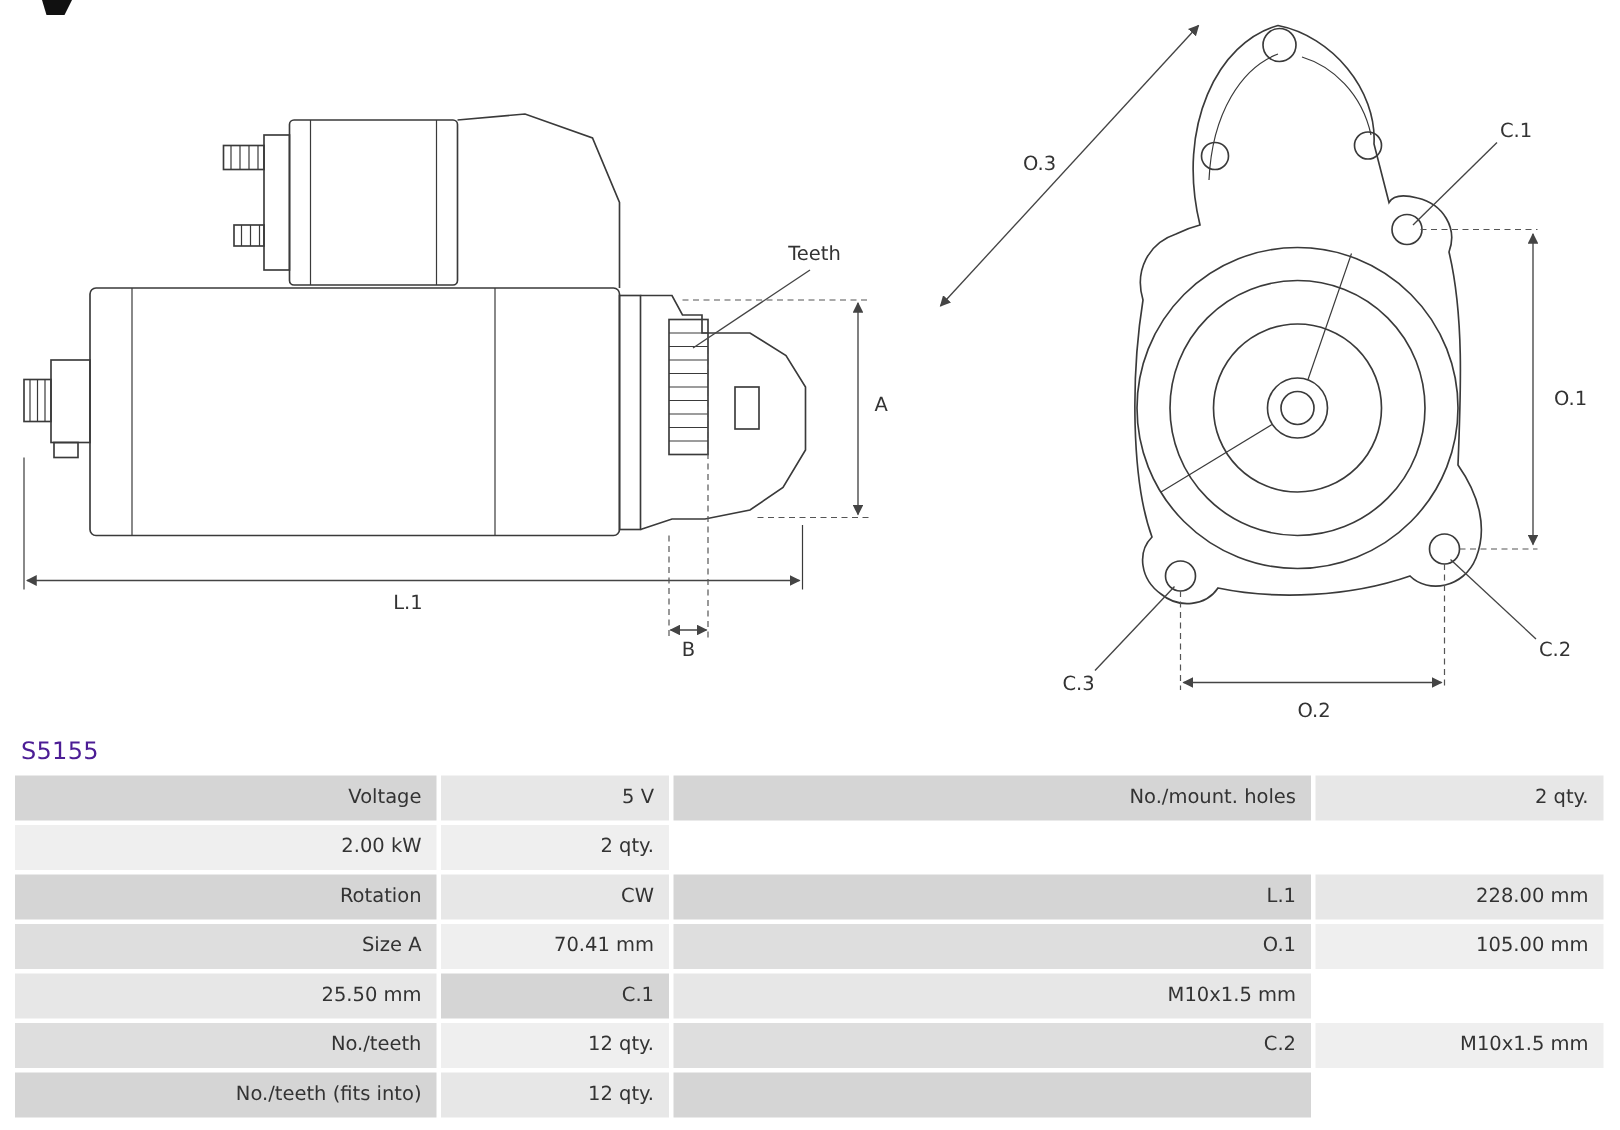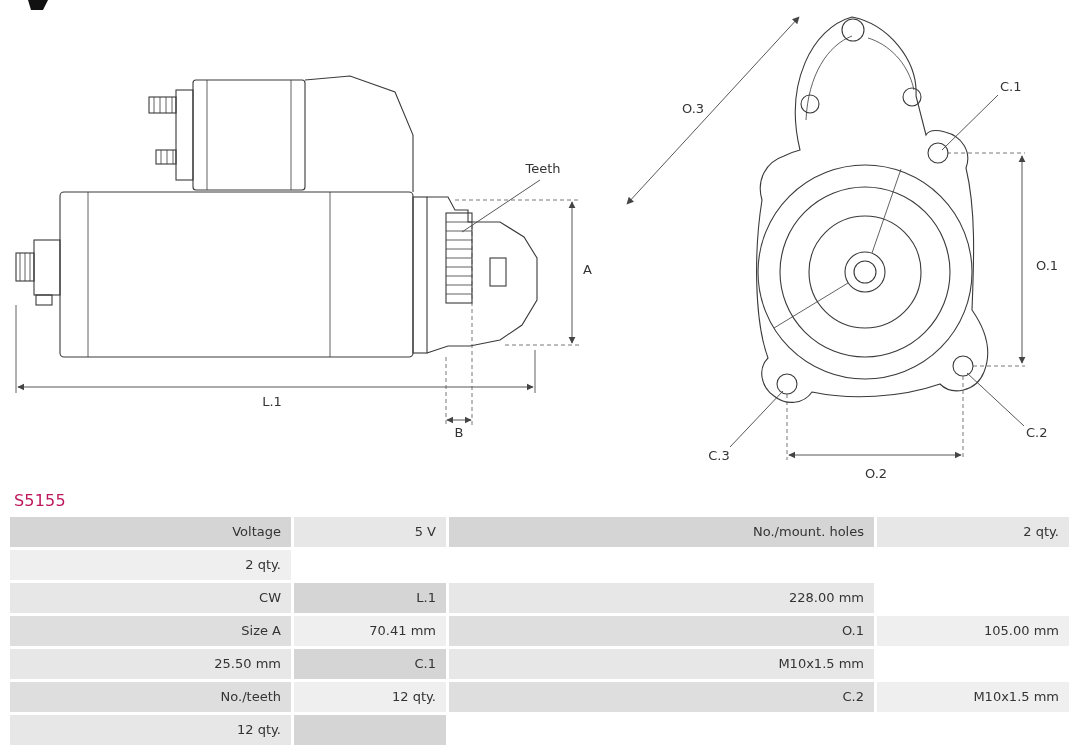--- a/index.html
+++ b/index.html
@@ -9,21 +9,21 @@
   .brand-logo { position:absolute; top:0; left:28px; }
 
   .drawing-area { position:absolute; top:0; left:0; width:1080px; height:490px; }
   svg { display:block; }
   svg text { font-family:"DejaVu Sans","Liberation Sans",sans-serif; font-size:13px; fill:#333; }
   .outline { stroke:#3a3a3a; stroke-width:1.1; fill:none; }
   .thin    { stroke:#3a3a3a; stroke-width:0.8; fill:none; }
   .dim     { stroke:#444; stroke-width:0.9; fill:none; }
   .dash    { stroke:#555; stroke-width:0.8; fill:none; stroke-dasharray:4 3; }
 
-  .part-number { position:absolute; top:491px; left:14px; font-size:16px; color:#be185d; letter-spacing:0.2px; }
+  .part-number { position:absolute; top:491px; left:14px; font-size:16px; color:#4c1d95; letter-spacing:0.2px; }
 
   .spec-table { position:absolute; top:517px; left:10px; width:1062px; }
   .spec-row { display:grid; grid-template-columns:281px 152px 425px 192px; column-gap:3px; margin-bottom:3px; }
   .cell { height:30px; line-height:30px; font-size:13px; color:#333; text-align:right; padding-right:10px; white-space:nowrap; overflow:hidden; }
   .spec-row:nth-child(odd)  .lbl { background:#d5d5d5; }
   .spec-row:nth-child(odd)  .val { background:#e7e7e7; }
   .spec-row:nth-child(even) .lbl { background:#dedede; }
   .spec-row:nth-child(even) .val { background:#efefef; }
   .spec-row .cell.blank { background:transparent !important; }
 </style>
@@ -177,24 +177,26 @@
   <div class="spec-table">
 
     <div class="spec-row">
       <div class="cell lbl">Voltage</div>
       <div class="cell val">5 V</div>
       <div class="cell lbl">No./mount. holes</div>
       <div class="cell val">2 qty.</div>
     </div>
 
     <div class="spec-row">
+      <div class="cell val">2.00 kW</div>
       <div class="cell val">2 qty.</div>
     </div>
 
     <div class="spec-row">
+      <div class="cell lbl">Rotation</div>
       <div class="cell val">CW</div>
       <div class="cell lbl">L.1</div>
       <div class="cell val">228.00 mm</div>
     </div>
 
     <div class="spec-row">
       <div class="cell lbl">Size A</div>
       <div class="cell val">70.41 mm</div>
       <div class="cell lbl">O.1</div>
       <div class="cell val">105.00 mm</div>
@@ -207,19 +209,20 @@
     </div>
 
     <div class="spec-row">
       <div class="cell lbl">No./teeth</div>
       <div class="cell val">12 qty.</div>
       <div class="cell lbl">C.2</div>
       <div class="cell val">M10x1.5 mm</div>
     </div>
 
     <div class="spec-row">
+      <div class="cell lbl">No./teeth (fits into)</div>
       <div class="cell val">12 qty.</div>
       <div class="cell lbl"></div>
       <div class="cell val blank"></div>
     </div>
 
   </div>
 </div>
 
 </body></html>

